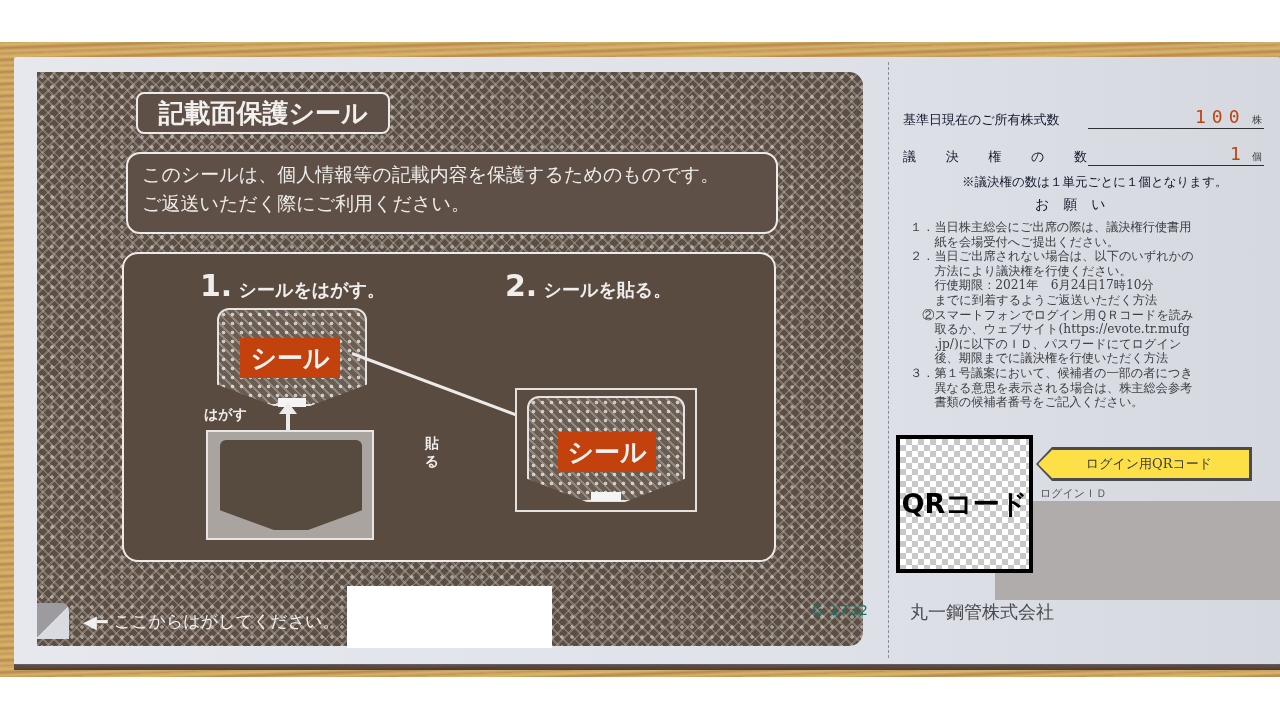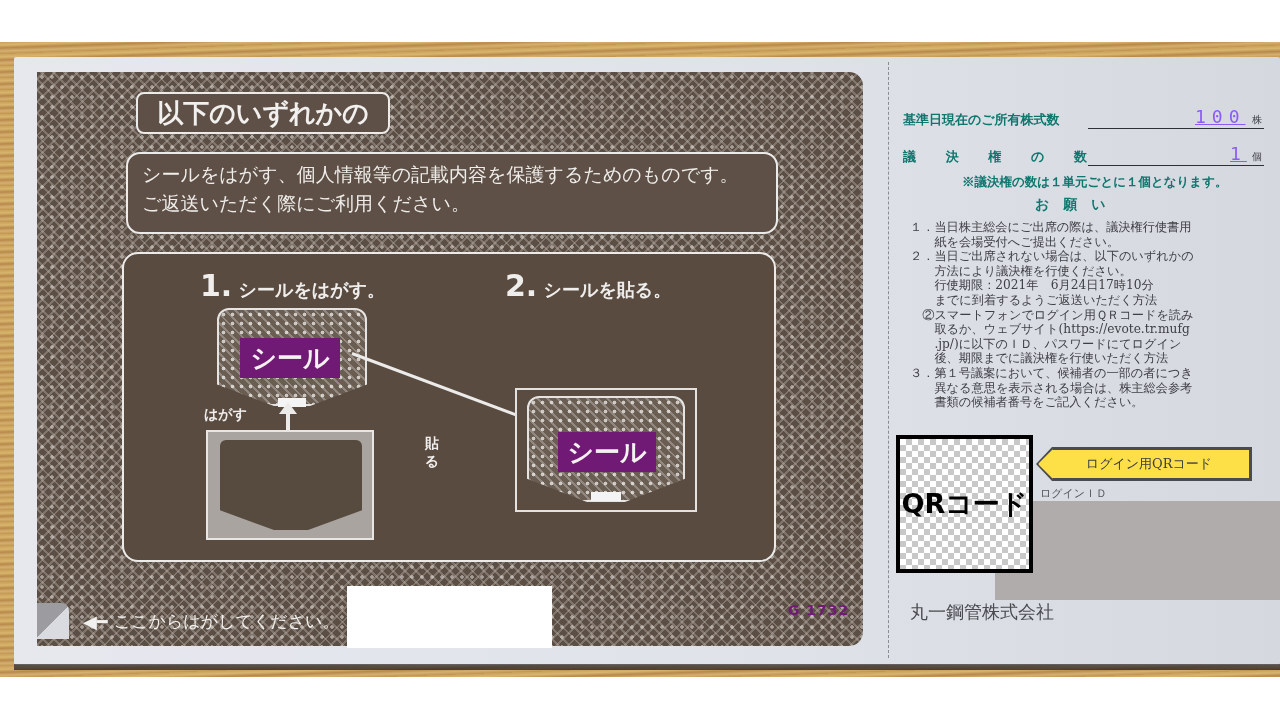--- a/index.html
+++ b/index.html
@@ -63,21 +63,21 @@
     position: absolute; border: 2px solid #e6e4e2;
     border-radius: 12px 12px 0 0;
     background-color: #6a5d52;
     background-image:
       radial-gradient(circle, rgba(240,238,235,0.75) 1.6px, transparent 2.2px),
       repeating-linear-gradient(45deg, rgba(220,215,210,0.35) 0 2px, transparent 2px 7px);
     background-size: 9px 9px, auto;
     clip-path: polygon(0 0, 100% 0, 100% 78%, 62% 100%, 38% 100%, 0 78%);
   }
   .sticker-label-box {
-    position: absolute; background: #701a75; display: flex; align-items: center; justify-content: center;
+    position: absolute; background: #c2410c; display: flex; align-items: center; justify-content: center;
   }
   .sticker-label { color: #f4f2f0; font-size: 26px; font-weight: bold; }
   .tab-white { position: absolute; background: #f4f4f4; }
 
   .peel-frame {
     position: absolute; left: 206px; top: 430px; width: 168px; height: 110px;
     background: #a9a49f; border: 2px solid #e8e6e4;
   }
   .peel-inner {
     position: absolute; left: 12px; top: 8px; width: 142px; height: 90px;
@@ -114,27 +114,27 @@
   .corner-tab {
     width: 32px; height: 36px; margin-left: 0px; border-radius: 0 8px 0 0;
     background: linear-gradient(135deg, #9c9ca0 50%, #d9dbe0 50%);
   }
   .peel-arrow { margin-left: 14px; color: #f2f0ee; font-size: 18px; font-weight: bold; }
   .peel-text { margin-left: 6px; color: #f2f0ee; font-size: 17px; white-space: nowrap; }
 
   .whiteout-left {
     position: absolute; left: 347px; top: 586px; width: 205px; height: 62px; background: #ffffff;
   }
-  .serial { position: absolute; left: 788px; top: 602px; color: #701a75; font-size: 14px; font-weight: bold; letter-spacing: 1px; }
-
-  
-  .rt { position: absolute; color: #0f766e; font-family: "DejaVu Serif", serif; white-space: nowrap; font-weight: bold; }
+  .serial { position: absolute; left: 812px; top: 602px; color: #0f766e; font-size: 14px; font-weight: normal; letter-spacing: 1px; }
+
+  
+  .rt { position: absolute; color: #0f172a; font-family: "DejaVu Serif", serif; white-space: nowrap; }
   .row-label { font-size: 13px; }
   .underline { position: absolute; height: 0; border-bottom: 1px solid #2f3035; }
-  .value { position: absolute; font-family: "DejaVu Sans Mono", monospace; font-size: 18px; color: #8b5cf6; letter-spacing: 6px; text-decoration: underline; }
+  .value { position: absolute; font-family: "DejaVu Sans Mono", monospace; font-size: 18px; color: #c2410c; letter-spacing: 6px; }
   .unit { position: absolute; font-size: 10px; color: #3c3d42; font-family: "DejaVu Serif", serif; }
   .notes { position: absolute; left: 910px; top: 220px; width: 360px; font-family: "DejaVu Serif", serif; font-size: 12.2px; line-height: 14.6px; color: #3f4045; }
   .note-line { white-space: nowrap; }
 
   .qr-tag {
     position: absolute; left: 1044px; top: 449px; width: 206px; height: 30px;
     border: 1.5px solid #4a4b50; background: #fde047;
     clip-path: polygon(14px 0, 100% 0, 100% 100%, 14px 100%, 0 50%);
     display: flex; align-items: center; justify-content: center;
   }
@@ -165,25 +165,25 @@
 <body>
 
 <div class="wood"></div>
 <div class="paper"></div>
 <div class="paper-shadow"></div>
 <div class="perforation"></div>
 
 <div class="seal"></div>
 
 <div class="title-box">
-  <span class="title-text">以下のいずれかの</span>
+  <span class="title-text">記載面保護シール</span>
 </div>
 
 <div class="desc-box">
-  <div class="desc-line">シールをはがす、個人情報等の記載内容を保護するためのものです。</div>
+  <div class="desc-line">このシールは、個人情報等の記載内容を保護するためのものです。</div>
   <div class="desc-line">ご返送いただく際にご利用ください。</div>
 </div>
 
 <div class="steps-box"></div>
 
 <div class="step-label" style="left:200px; top:268px;">
   <span class="step-num">1.</span>
   <span>シールをはがす。</span>
 </div>
 <div class="step-label" style="left:505px; top:268px;">

